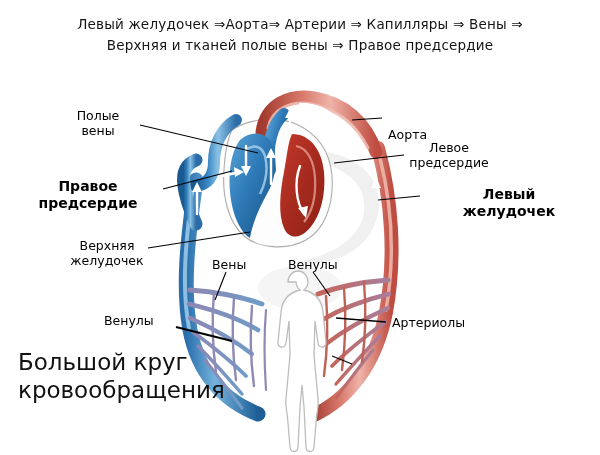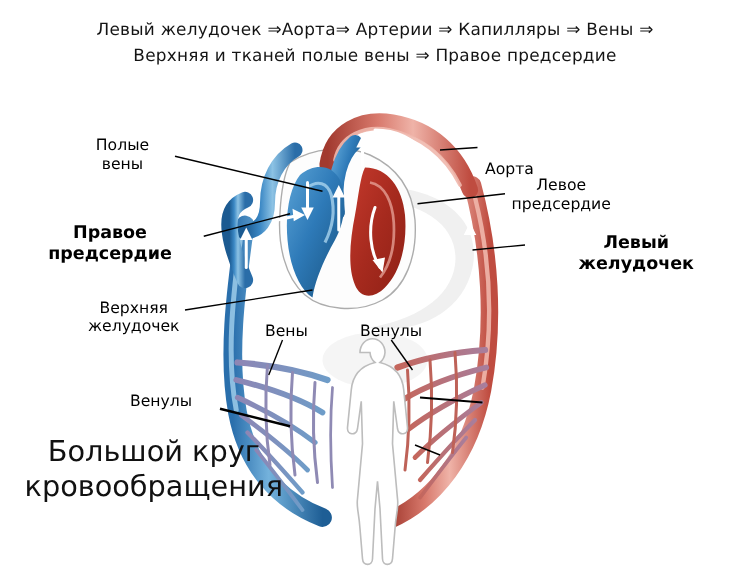--- a/index.html
+++ b/index.html
@@ -32,21 +32,21 @@
     line-height:15px;
     color:#000000;
     white-space:pre-line;
   }
   .lbl.bold{font-weight:bold;font-size:14px;line-height:17px;}
   .lbl.ctr{text-align:center;}
   .title-big{
     position:absolute;
     font-family:"DejaVu Sans",sans-serif;
     font-size:23px;line-height:28px;
-    text-align:center;color:#111;white-space:pre-line;
+    color:#111;white-space:pre-line;
   }
 
   
   #art{position:absolute;left:0;top:0;width:600px;height:455px;}
   #leaders{position:absolute;left:0;top:0;width:600px;height:455px;pointer-events:none;}
 </style>
 </head>
 <body>
 
 <div id="stage">
@@ -238,17 +238,18 @@
   <div class="lbl" style="left:288px;top:257px;">Венулы</div>
 
   <div class="lbl" style="left:388px;top:127px;">Аорта</div>
 
   <div class="lbl ctr" style="left:394px;top:140px;width:110px;">Левое
 предсердие</div>
 
   <div class="lbl bold ctr" style="left:418px;top:186px;width:108px;margin-left:37px;">Левый
 желудочек</div>
 
+  <div class="lbl" style="left:392px;top:315px;">Артериолы</div>
 
 
   <div class="title-big" style="left:18px;top:348px;width:210px;">Большой круг кровообращения</div>
 
 </div>
 
 </body></html>

